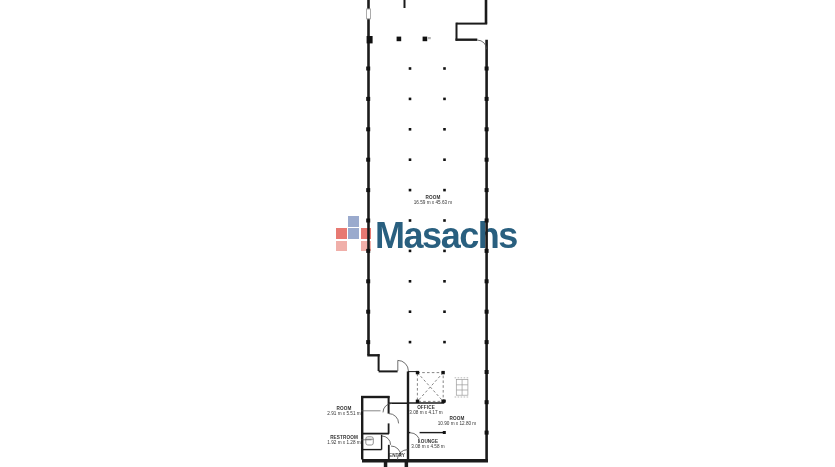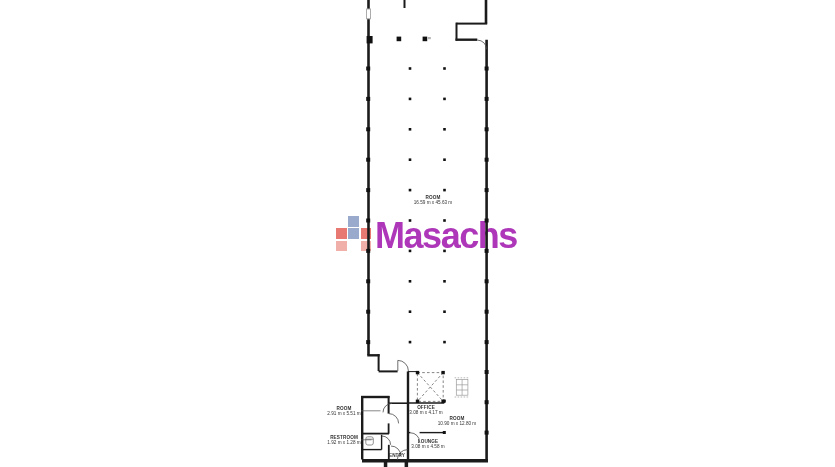--- a/index.html
+++ b/index.html
@@ -28,21 +28,21 @@
         <div class="wm-cell"></div>
         <div class="wm-cell" style="background: rgb(141, 159, 199);"></div>
         <div class="wm-cell"></div>
         <div class="wm-cell" style="background: rgb(228, 103, 95);"></div>
         <div class="wm-cell" style="background: rgb(141, 159, 199);"></div>
         <div class="wm-cell" style="background: rgb(228, 103, 95);"></div>
         <div class="wm-cell" style="background: rgb(239, 164, 158);"></div>
         <div class="wm-cell"></div>
         <div class="wm-cell" style="background: rgb(239, 164, 158);"></div>
       </div>
-    <div class="wm-text" style="color: #a21caf;">Masachs</div>
+    <div class="wm-text" style="color: #0c4a6e;">Masachs</div>
   </div>
 
   <svg class="plan" width="835" height="467" viewBox="0 0 835 467">
 
     <g stroke="#1b1b1b" fill="none">
 
       <path d="M368.5,0 V355.2" stroke-width="2.6"></path>
       <path d="M404.5,0 V8" stroke-width="2"></path>
       <path d="M486,0 V23.5" stroke-width="2.6"></path>
       <path d="M487.2,23.6 H456.5" stroke-width="2"></path>

